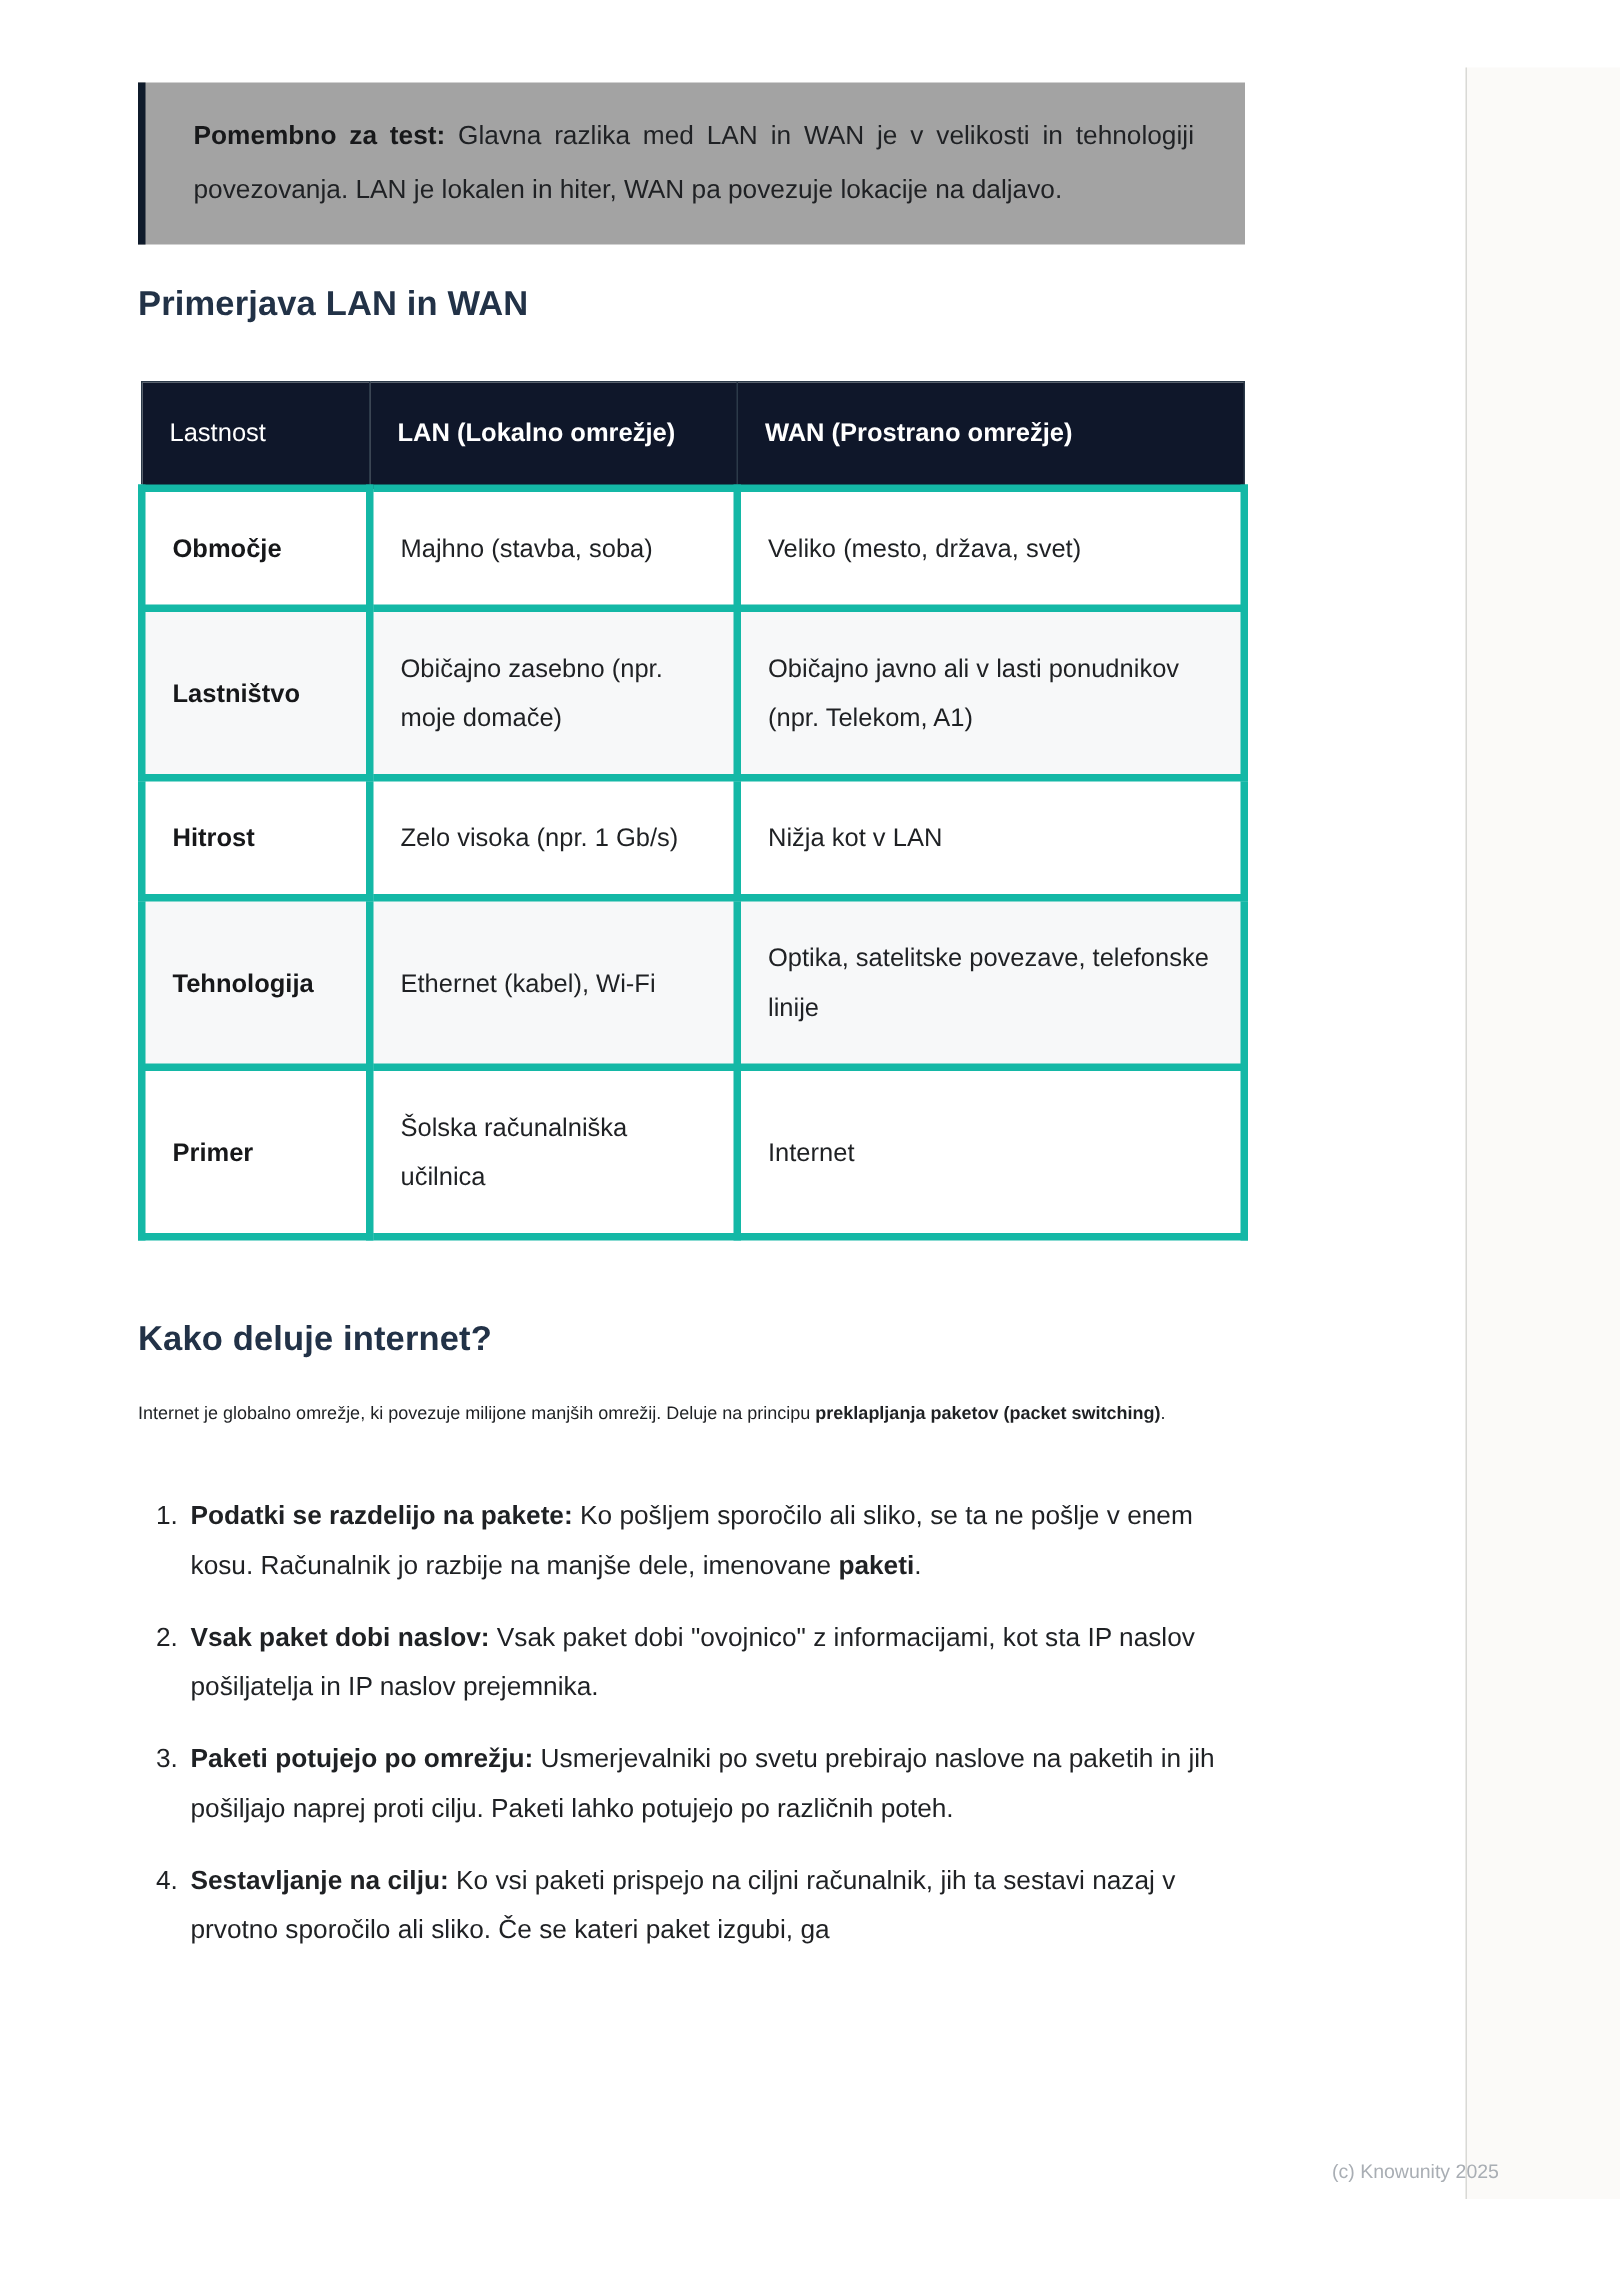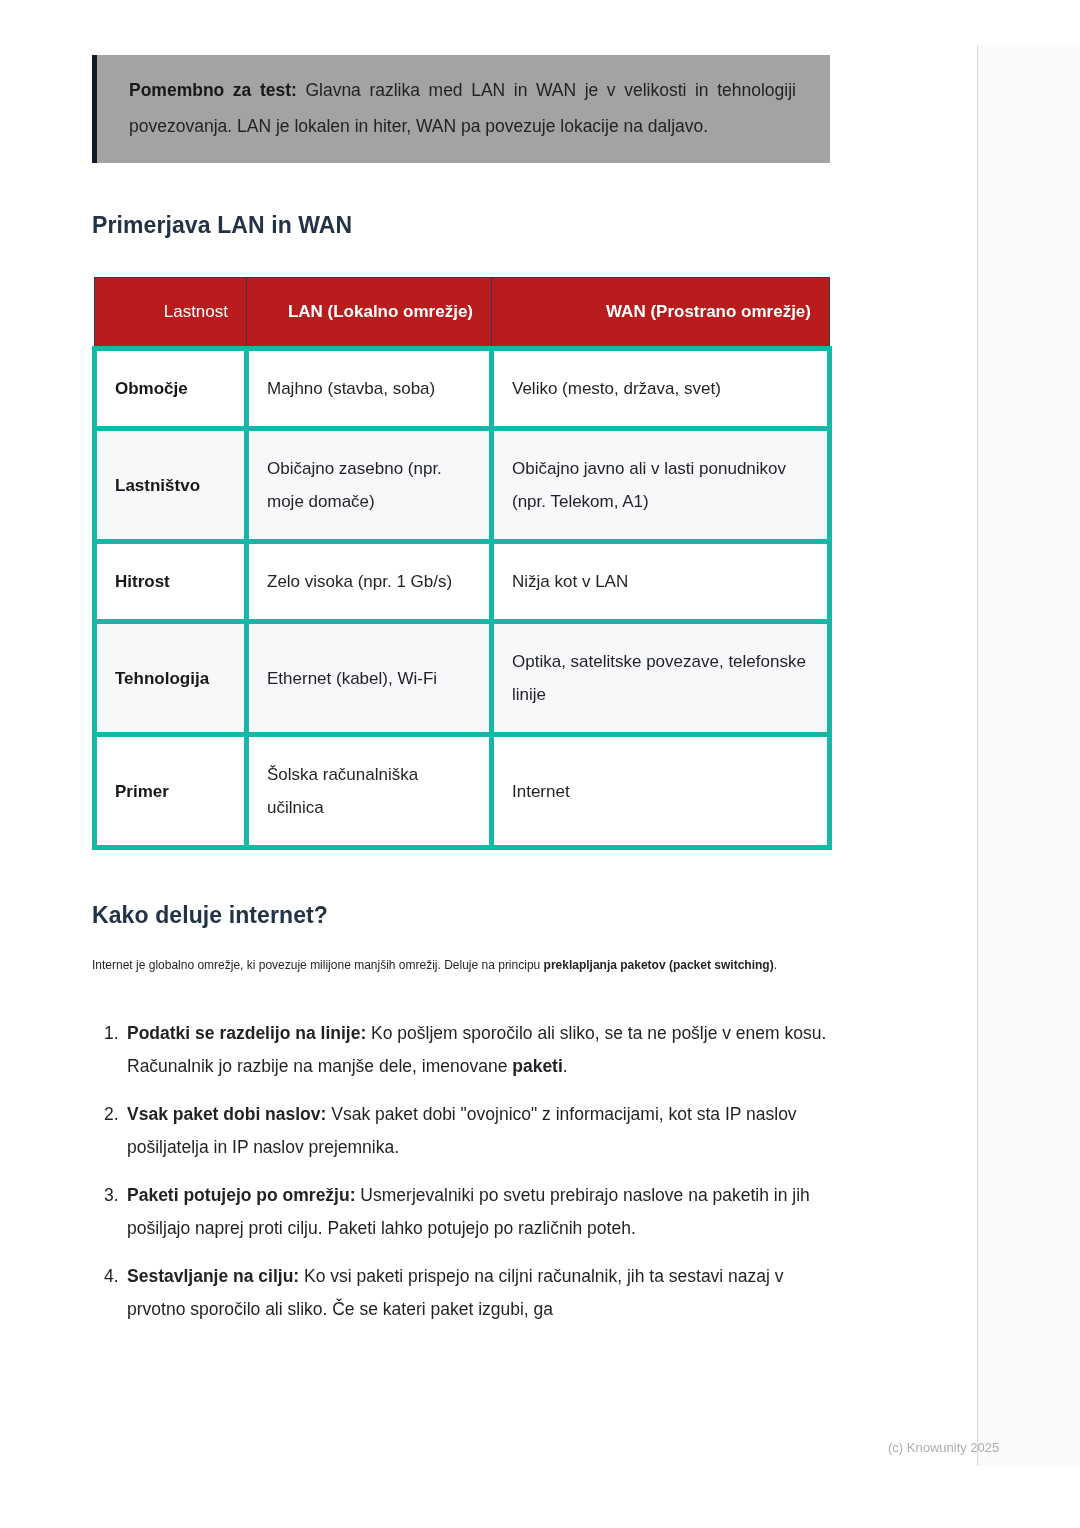--- a/index.html
+++ b/index.html
@@ -26,37 +26,37 @@
   }
   .callout b { color: #17181a; }
 
   
   h2 {
     font-size: 23px;
     font-weight: 700;
     color: #223247;
     letter-spacing: 0.1px;
   }
-  .h-compare { margin-top: 49px; margin-bottom: 38px; }
+  .h-compare { margin-top: 26px; margin-bottom: 38px; }
   .h-internet { margin-top: 52px; margin-bottom: 10px; }
 
   
   table {
     width: 735px;
     border-collapse: collapse;
     font-size: 17px;
     table-layout: fixed;
   }
   col.c0 { width: 152px; }
   col.c1 { width: 245px; }
   col.c2 { width: 338px; }
   thead th {
-    background: #b91c1c;
+    background: #0f172a;
     color: #ffffff;
-    text-align: right;
+    text-align: left;
     vertical-align: middle;
     padding: 16px 18px;
     line-height: 36px;
     font-weight: 700;
     border: 1px solid #2c3a49;
   }
   thead th.first { font-weight: 400; }
   tbody th, tbody td {
     border: 5px solid #14b8a6;
     padding: 21px 18px;
@@ -162,21 +162,21 @@
     </table>
 
     <h2 class="h-internet">Kako deluje internet?</h2>
 
     <p class="para"><span>Internet je globalno omrežje, ki povezuje milijone manjših omrežij. Deluje na principu </span><b>preklapljanja paketov (packet switching)</b><span>.</span></p>
 
     <div class="list">
 
       <div class="list-item">
         <span class="num">1.</span>
-        <span class="li-text"><b>Podatki se razdelijo na linije:</b><span> Ko pošljem sporočilo ali sliko, se ta ne pošlje v enem kosu. Računalnik jo razbije na manjše dele, imenovane </span><b>paketi</b><span>.</span></span>
+        <span class="li-text"><b>Podatki se razdelijo na pakete:</b><span> Ko pošljem sporočilo ali sliko, se ta ne pošlje v enem kosu. Računalnik jo razbije na manjše dele, imenovane </span><b>paketi</b><span>.</span></span>
       </div>
 
       <div class="list-item">
         <span class="num">2.</span>
         <span class="li-text"><b>Vsak paket dobi naslov:</b><span> Vsak paket dobi "ovojnico" z informacijami, kot sta IP naslov pošiljatelja in IP naslov prejemnika.</span><b></b><span></span></span>
       </div>
 
       <div class="list-item">
         <span class="num">3.</span>
         <span class="li-text"><b>Paketi potujejo po omrežju:</b><span> Usmerjevalniki po svetu prebirajo naslove na paketih in jih pošiljajo naprej proti cilju. Paketi lahko potujejo po različnih poteh.</span><b></b><span></span></span>

